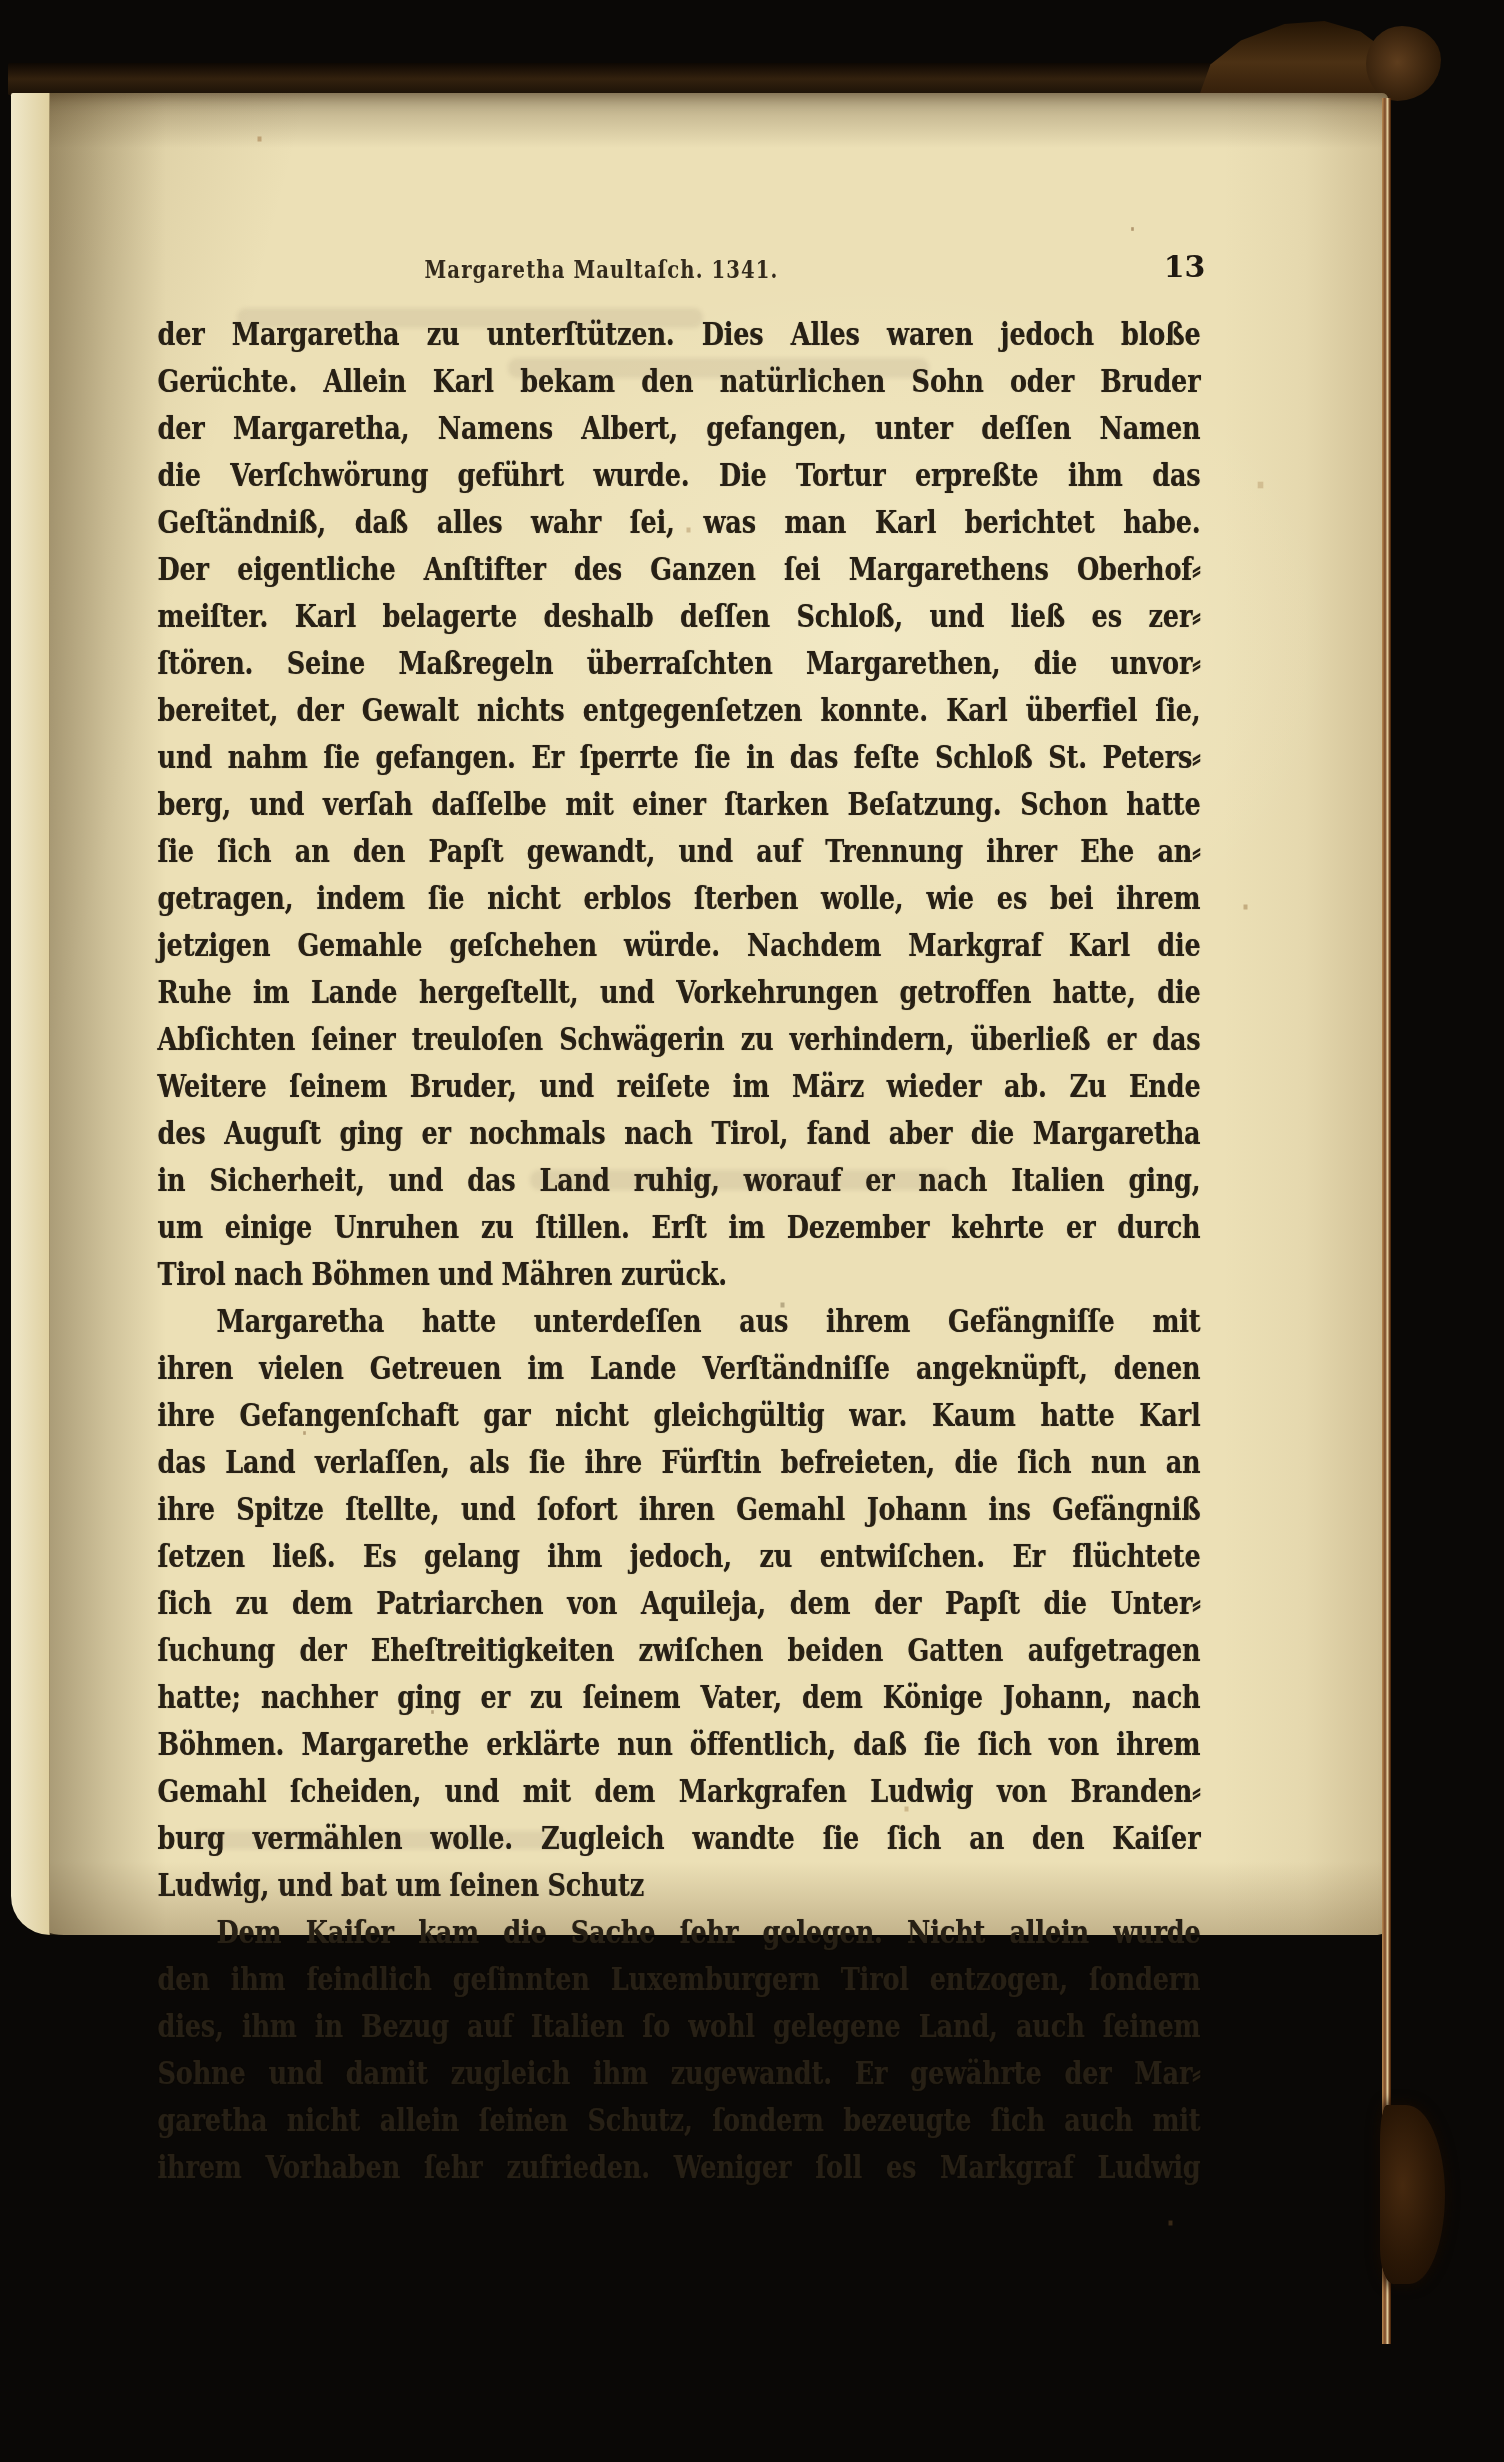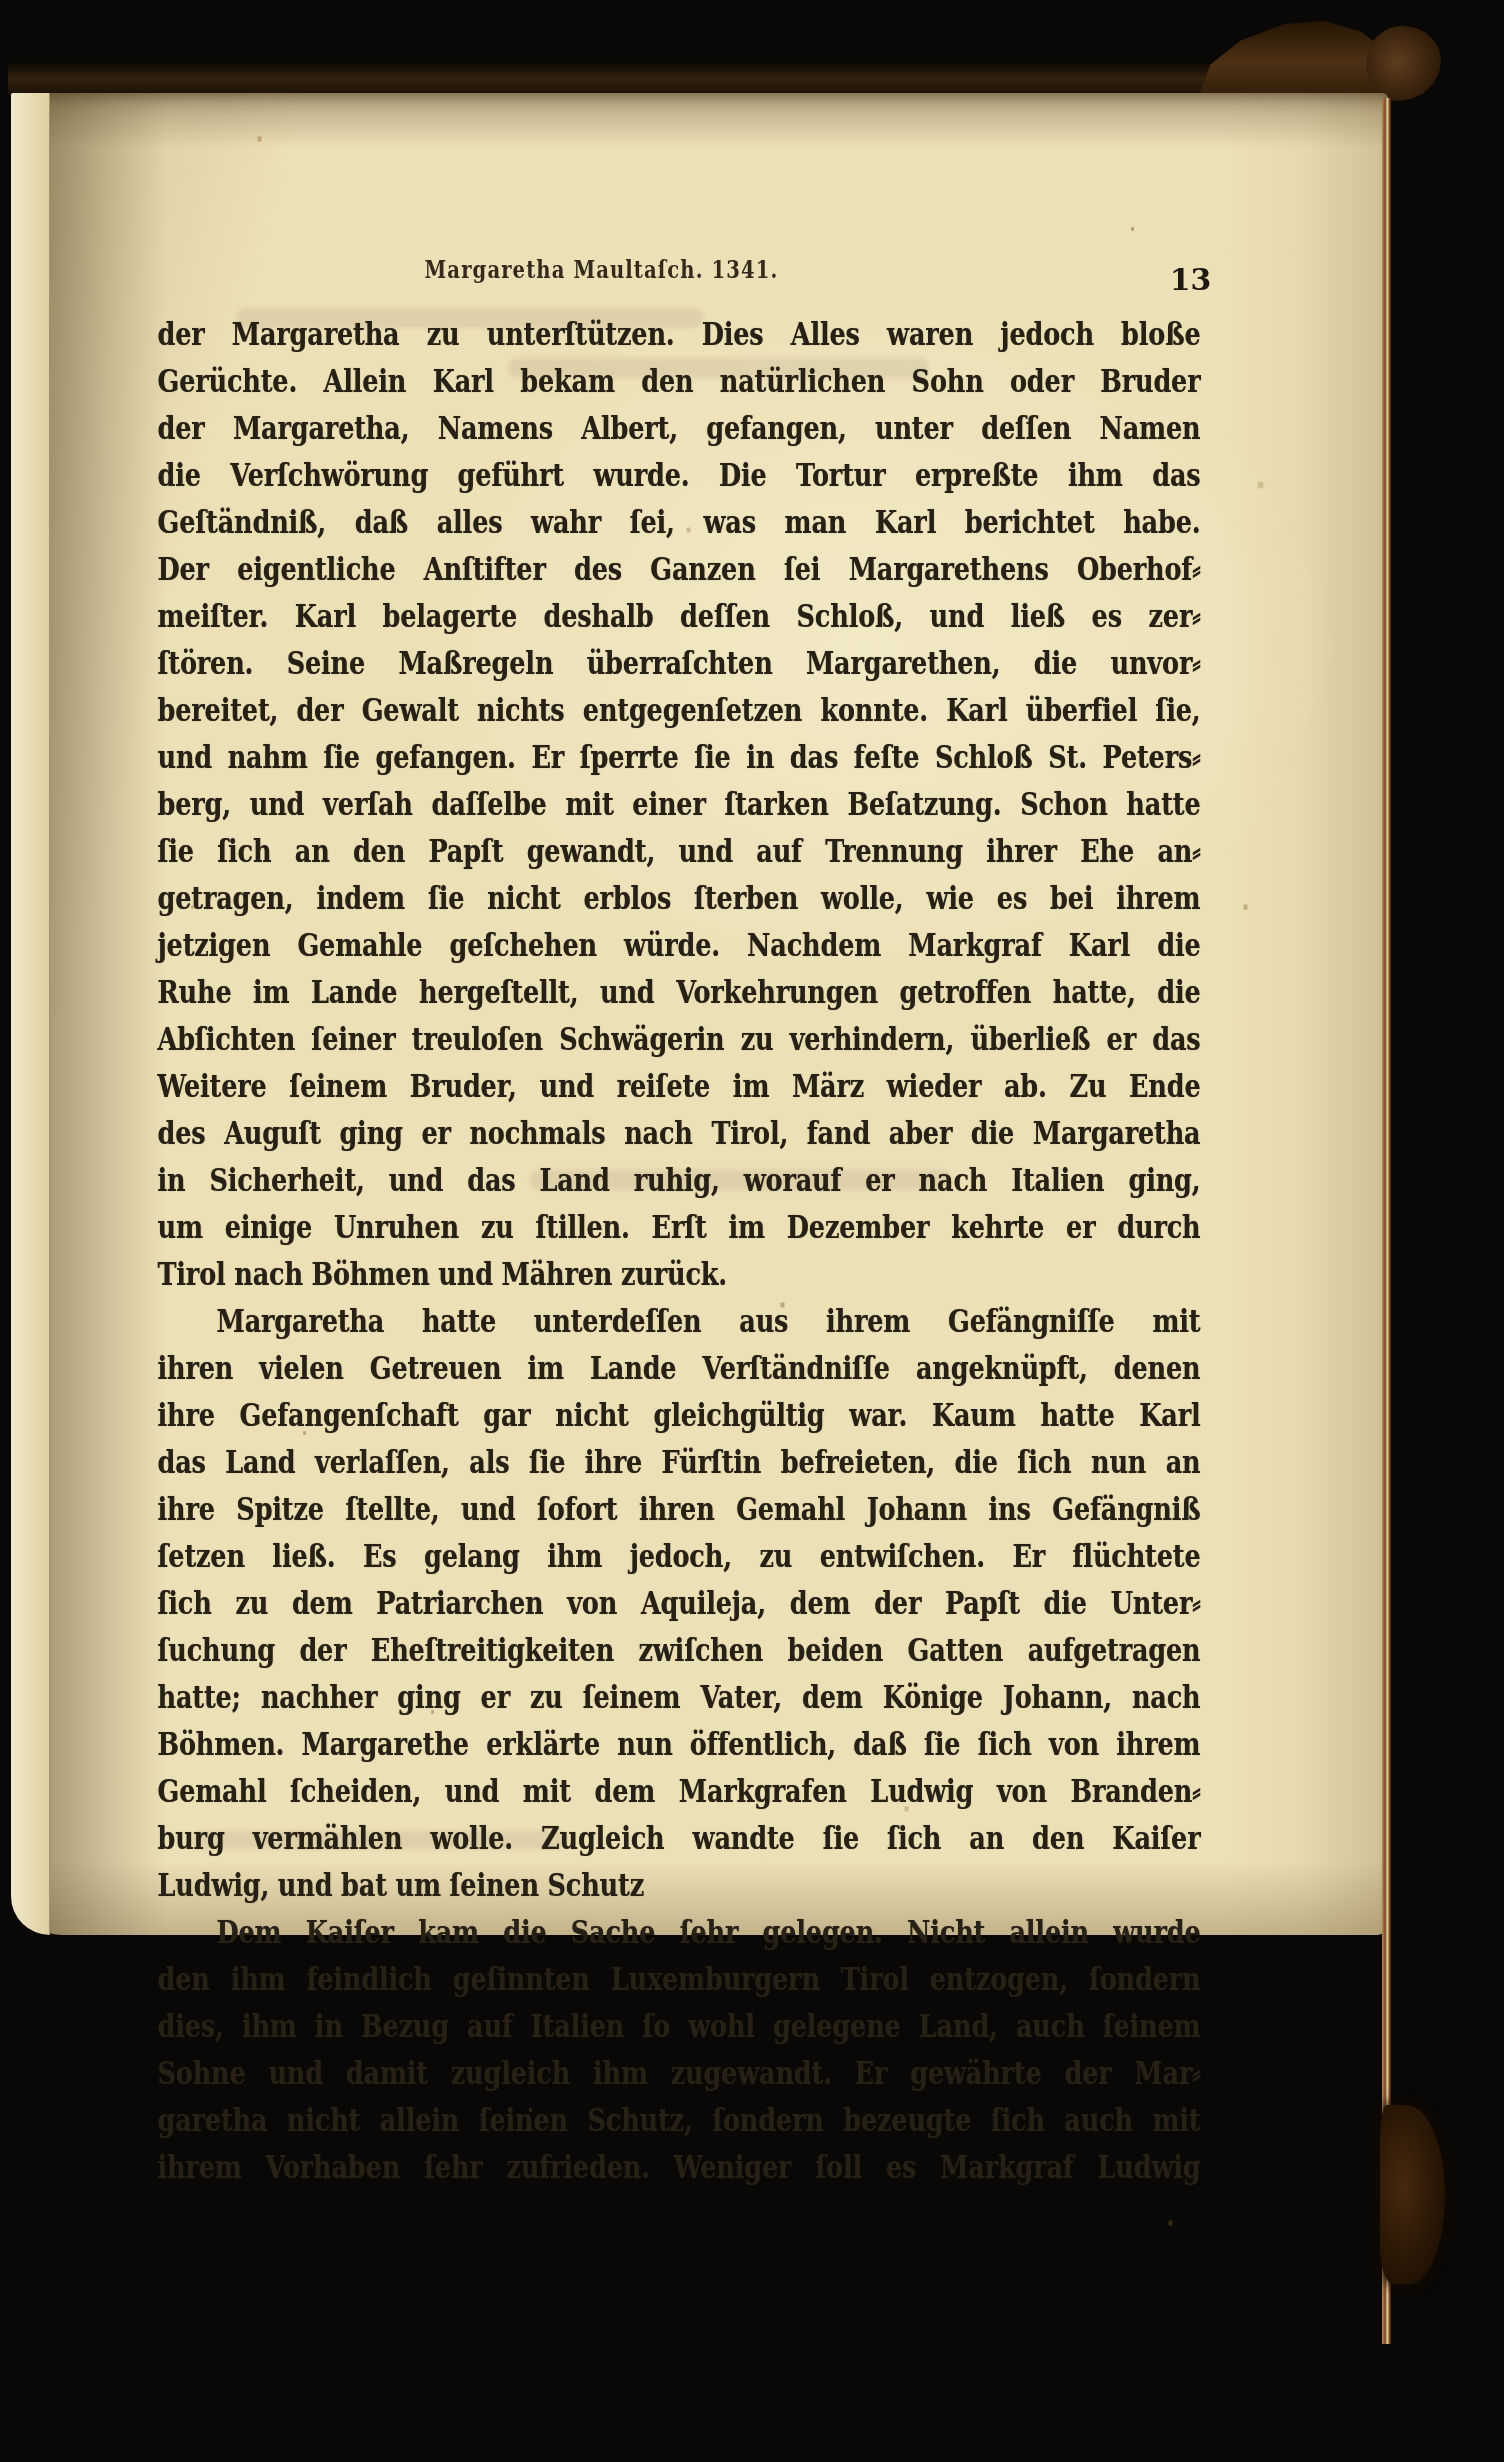--- a/index.html
+++ b/index.html
@@ -66,24 +66,23 @@
   
   .header-title {
     position: absolute; left: 147px; top: 164px; width: 888px;
     text-align: center;
     font-size: 19.6px; line-height: 25.6px; font-weight: bold;
     letter-spacing: 1.1px;
     color: #332a1c;
     transform: scaleY(1.25);
   }
   .page-num {
-    position: absolute; right: 176px; top: 156px;
+    position: absolute; right: 182px; top: 156px;
     font-size: 30px; line-height: 36px; font-weight: bold;
     color: #1f1911;
-    margin-top: 13px;
   }
   
   .text-body {
     position: absolute; left: 147px; top: 218px; width: 1043px;
   }
   .line {
     height: 47px; line-height: 47px;
     font-size: 25.6px; font-weight: bold;
     letter-spacing: -0.2px;
     color: #272015;

